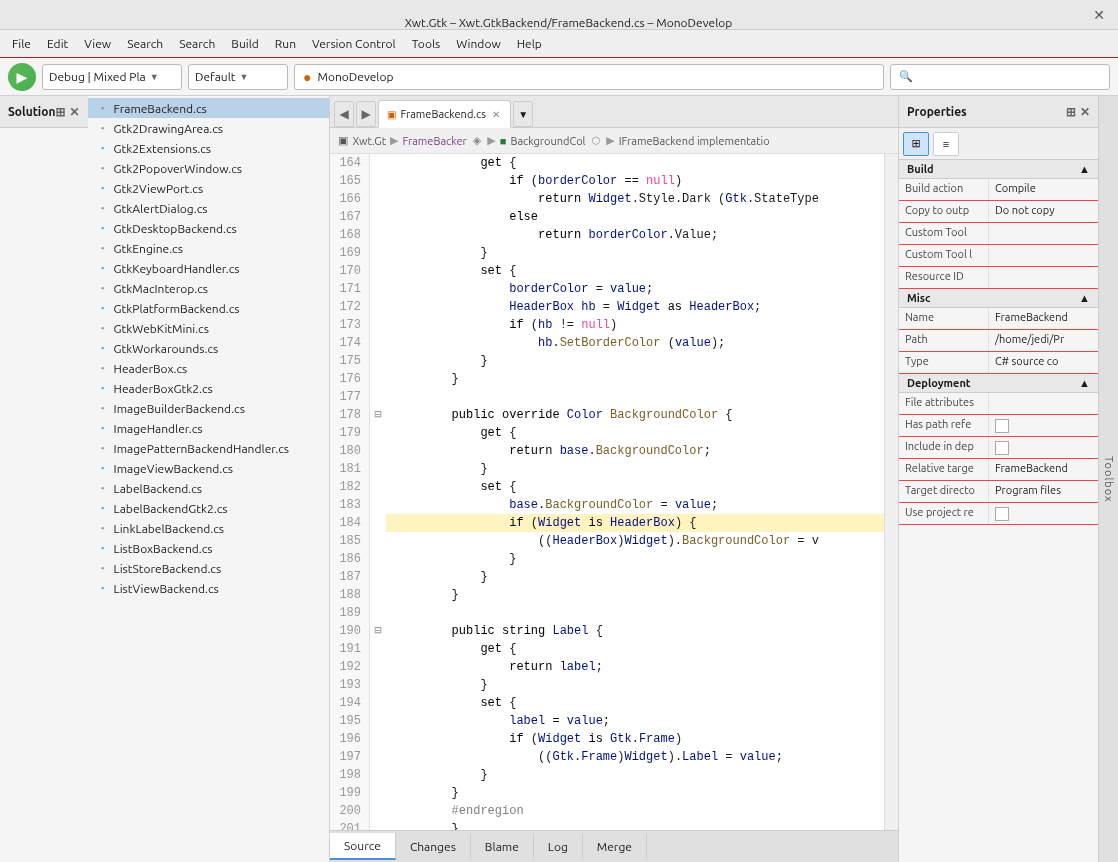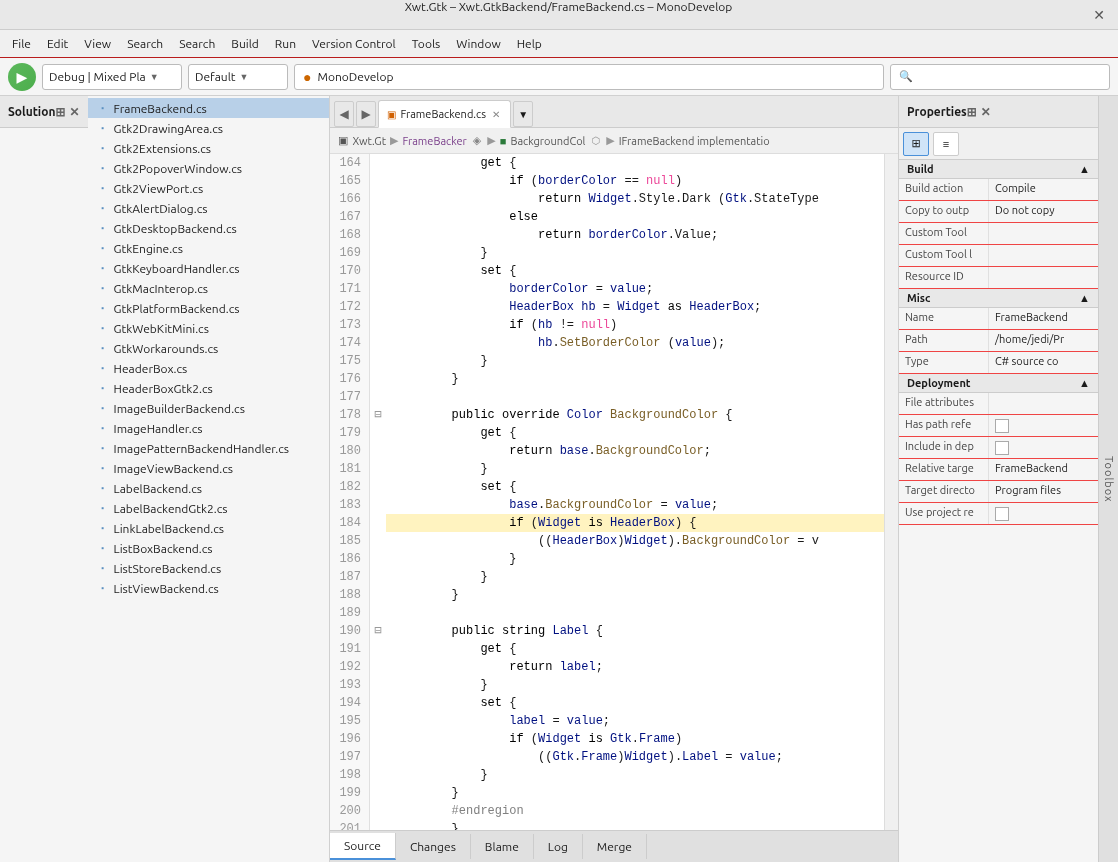--- a/index.html
+++ b/index.html
@@ -1,19 +1,19 @@
 <!DOCTYPE html>
 <html><head>
   <meta charset="utf-8">
   <style>
     * { box-sizing: border-box; margin: 0; padding: 0; }
     body { font-family: 'Segoe UI', Ubuntu, sans-serif; font-size: 12px; background: #f0f0f0; color: #1a1a1a; width: 1118px; height: 862px; overflow: hidden; }
 
     
-    #titlebar { background: #e8e8e8; height: 30px; display: flex; align-items: flex-start; justify-content: center; border-bottom: 1px solid #ccc; position: relative; padding-left: 19px; }
+    #titlebar { background: #e8e8e8; height: 30px; display: flex; align-items: flex-end; justify-content: center; border-bottom: 1px solid #ccc; position: relative; padding-left: 19px; }
     #titlebar-close { position: absolute; right: 10px; top: 6px; width: 18px; height: 18px; cursor: pointer; display: flex; align-items: center; justify-content: center; font-size: 14px; color: #555; }
 
     
     #menubar { background: #f0f0f0; height: 28px; display: flex; align-items: center; padding: 0 4px; border-bottom: 1px solid #b91c1c; }
     .menu-item { padding: 2px 8px; font-size: 12px; cursor: pointer; border-radius: 2px; }
 
     
     #toolbar { background: #f5f5f5; height: 38px; display: flex; align-items: center; padding: 0 8px; border-bottom: 1px solid #d0d0d0; gap: 6px; }
     #run-btn { width: 28px; height: 28px; border-radius: 14px; background: linear-gradient(135deg, #5cb85c, #4cae4c); border: none; cursor: pointer; display: flex; align-items: center; justify-content: center; color: white; font-size: 14px; }
     #debug-dropdown { height: 26px; padding: 2px 6px; border: 1px solid #bbb; border-radius: 3px; background: #fff; font-size: 12px; display: flex; align-items: center; gap: 4px; cursor: pointer; min-width: 140px; }
@@ -66,21 +66,21 @@
     
     #bottom-tabs { height: 32px; background: #e0e0e0; border-top: 1px solid #ccc; display: flex; align-items: center; padding: 0 0; }
     .bottom-tab { padding: 6px 14px; cursor: pointer; font-size: 12px; border-right: 1px solid #ccc; }
     .bottom-tab.active { background: #fff; font-weight: normal; border-bottom: 2px solid #4a90d9; }
 
     
     #editor-scrollbar { width: 14px; background: #f0f0f0; border-left: 1px solid #ddd; }
 
     
     #properties-panel { width: 200px; background: #f5f5f5; border-left: 1px solid #d0d0d0; display: flex; flex-direction: column; overflow: hidden; }
-    #properties-header { height: 32px; background: #e8e8e8; border-bottom: 1px solid #ccc; display: flex; align-items: center; justify-content: flex-start; padding: 0 8px; font-size: 12px; font-weight: bold; }
+    #properties-header { height: 32px; background: #e8e8e8; border-bottom: 1px solid #ccc; display: flex; align-items: center; justify-content: space-between; padding: 0 8px; font-size: 12px; font-weight: bold; }
     #properties-tabs { height: 32px; background: #f0f0f0; border-bottom: 1px solid #ccc; display: flex; align-items: center; padding: 4px; gap: 4px; }
     .prop-tab-btn { width: 26px; height: 24px; border: 1px solid #ccc; background: #fff; border-radius: 2px; cursor: pointer; display: flex; align-items: center; justify-content: center; font-size: 11px; }
     .prop-tab-btn.active { background: #d0e4f8; border-color: #4a90d9; }
     #properties-content { flex: 1; overflow-y: auto; }
     .prop-section { background: #e8e8e8; padding: 3px 8px; font-size: 11px; font-weight: bold; border-bottom: 1px solid #ccc; display: flex; align-items: center; justify-content: space-between; }
     .prop-row { display: flex; border-bottom: 1px solid #ef4444; height: 22px; }
     .prop-name { width: 90px; padding: 3px 6px; font-size: 11px; color: #444; border-right: 1px solid #e0e0e0; overflow: hidden; text-overflow: ellipsis; white-space: nowrap; flex-shrink: 0; }
     .prop-value { flex: 1; padding: 3px 6px; font-size: 11px; color: #222; overflow: hidden; text-overflow: ellipsis; white-space: nowrap; }
     .prop-checkbox { width: 14px; height: 14px; border: 1px solid #aaa; background: #fff; margin: 4px 6px; flex-shrink: 0; }
 

